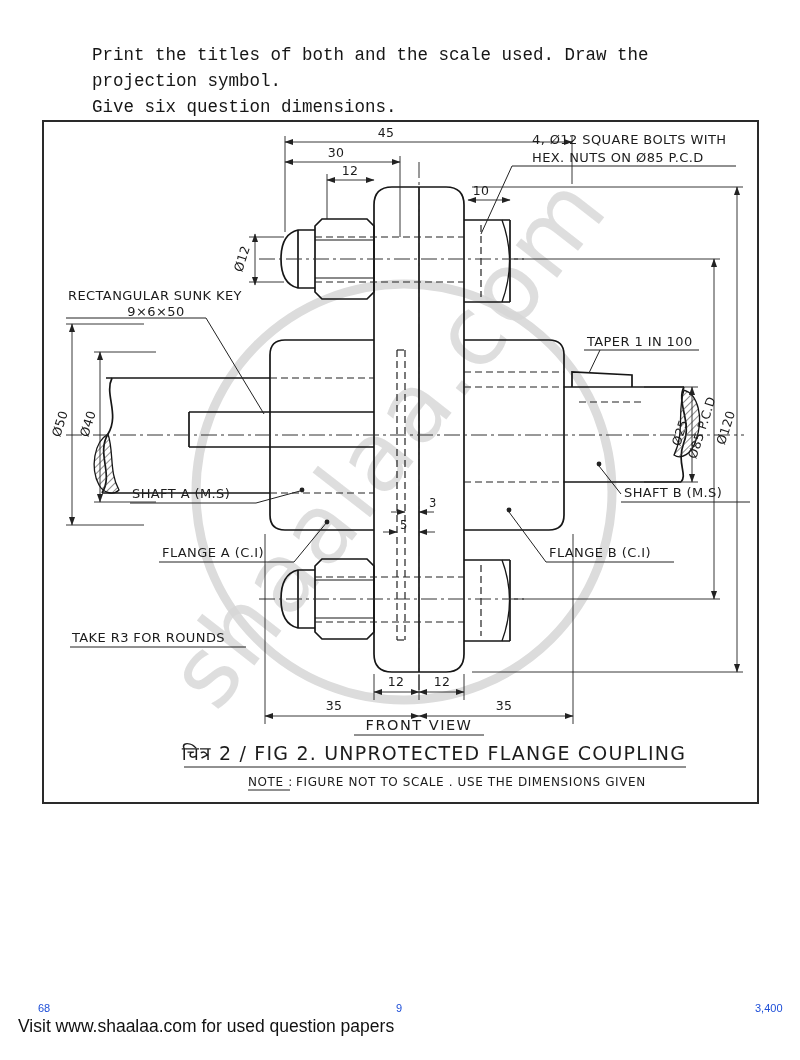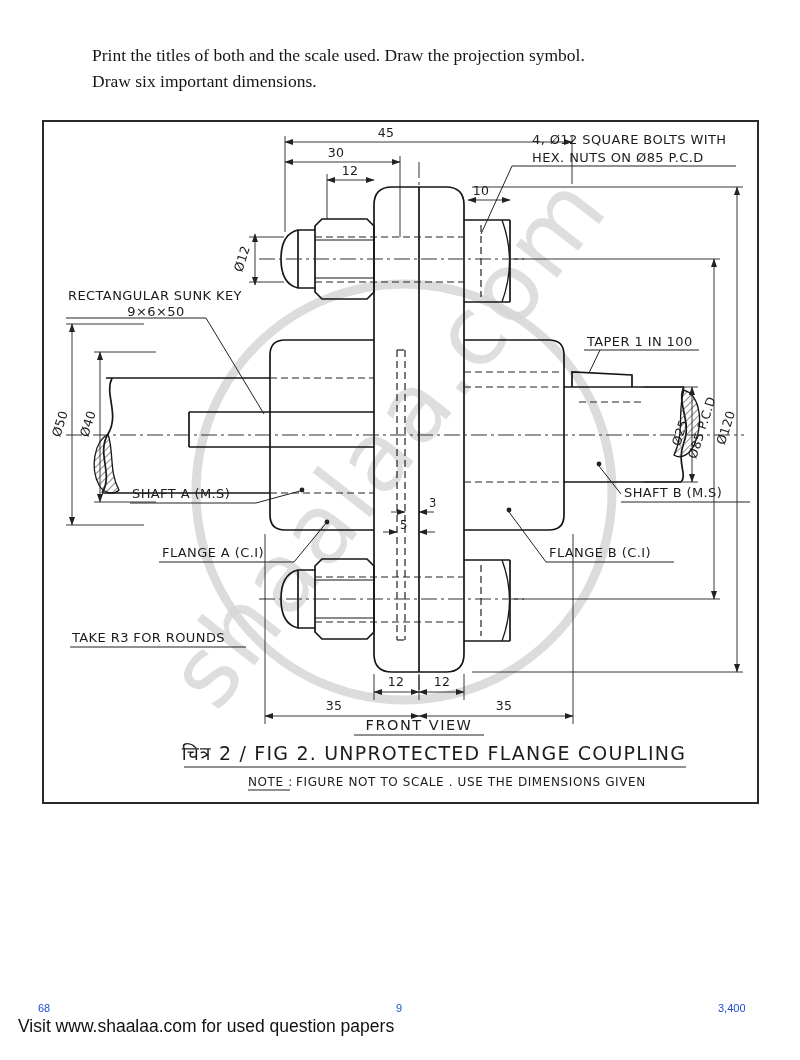--- a/index.html
+++ b/index.html
@@ -5,21 +5,21 @@
   html,body{margin:0;padding:0;background:#ffffff;}
   body{
     position:relative;
     width:800px;height:1060px;
     font-family:"Liberation Sans",sans-serif;
     color:#1a1a1a;
     overflow:hidden;
   }
   .instructions{
     position:absolute;left:92px;top:42px;width:640px;
-    font-family:Liberation Serif, serif;
+    font-family:Liberation Mono, monospace;
     font-size:17.5px;line-height:26px;color:#161616;
   }
   .drawing-box{
     position:absolute;left:42px;top:120px;width:713px;height:680px;
     border:2px solid #2a2a2a;background:#ffffff;box-sizing:content-box;
   }
   svg text{
     font-family:"DejaVu Sans",sans-serif;
     fill:#1c1c1c;
   }
@@ -31,21 +31,21 @@
   .notetxt{font-size:12px;letter-spacing:0.6px;}
   .wmtext{font-size:96px;letter-spacing:3px;fill:#d7d7d7;opacity:0.8;}
   .footer-num{position:absolute;font-size:11px;color:#1d4ed8;}
   .footer-visit{position:absolute;left:18px;top:1016px;font-size:17.5px;color:#111;}
 </style>
 </head>
 <body>
 
 <div class="instructions">
   <div>Print the titles of both and the scale used. Draw the projection symbol.</div>
-  <div>Draw six important dimensions.</div>
+  <div>Give six question dimensions.</div>
 </div>
 
 <div class="drawing-box">
 <svg width="713" height="680" viewBox="0 0 713 680">
   <defs>
     <marker id="arr" viewBox="0 0 10 10" refX="9" refY="5" markerWidth="10" markerHeight="10" orient="auto-start-reverse">
       <path d="M0,1.6 L9.6,5 L0,8.4 z" fill="#222"></path>
     </marker>
     <pattern id="hatch" width="5" height="5" patternUnits="userSpaceOnUse" patternTransform="rotate(45)">
       <line x1="0" y1="0" x2="0" y2="5" stroke="#333" stroke-width="1.1"></line>
@@ -233,14 +233,14 @@
     <text class="viewname" x="375" y="608" text-anchor="middle">FRONT VIEW</text>
     <text class="figtitle" x="390" y="638" text-anchor="middle">चित्र 2 / FIG 2. UNPROTECTED FLANGE COUPLING</text>
     <text class="notetxt" x="204" y="664">NOTE :</text>
     <text class="notetxt" x="252" y="664">FIGURE NOT TO SCALE . USE THE DIMENSIONS GIVEN</text>
   </g>
 </svg>
 </div>
 
 <div class="footer-num" style="left:38px;top:1002px;">68</div>
 <div class="footer-num" style="left:396px;top:1002px;">9</div>
-<div class="footer-num" style="left:718px;top:1002px;">3,400</div>
+<div class="footer-num" style="left:755px;top:1002px;">3,400</div>
 <div class="footer-visit">Visit www.shaalaa.com for used question papers</div>
 
 </body></html>

